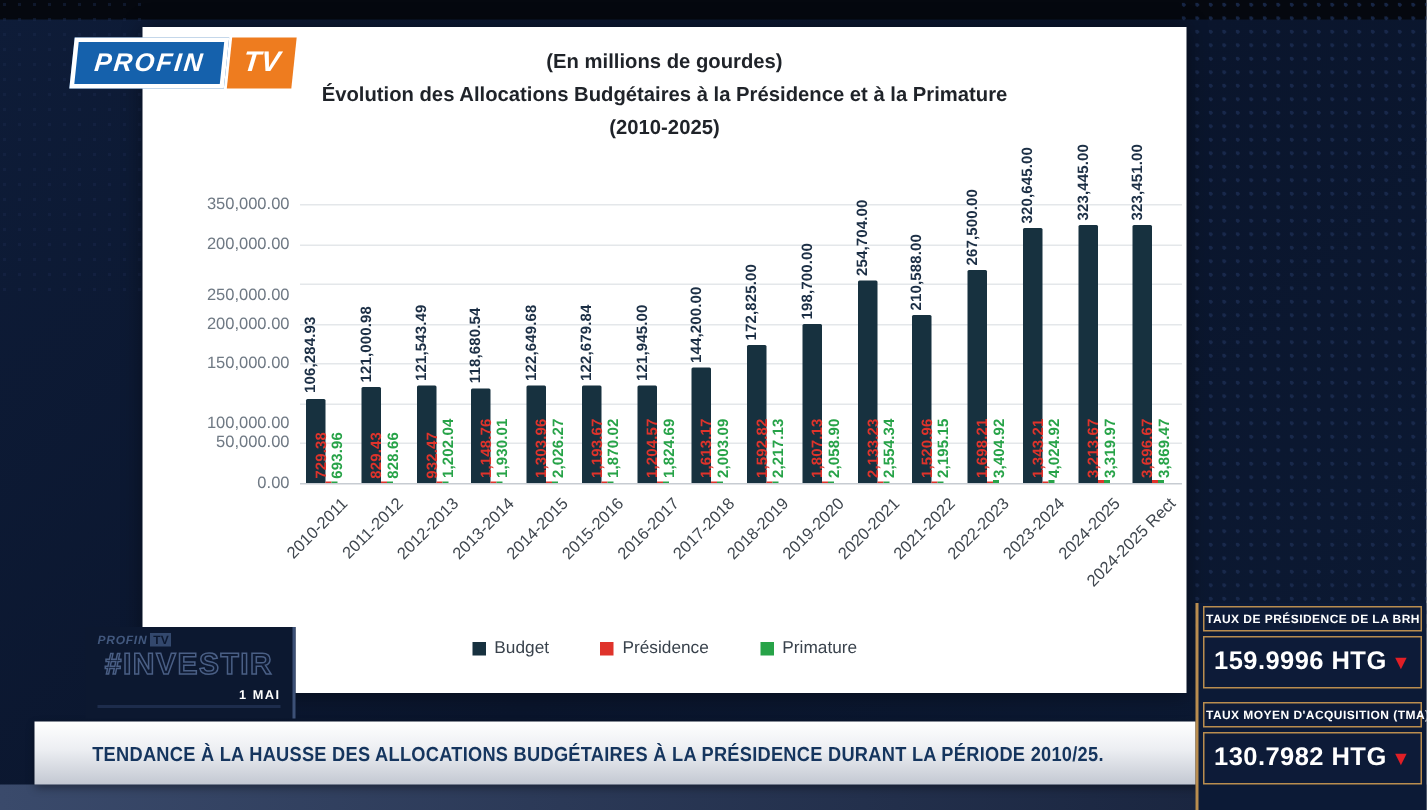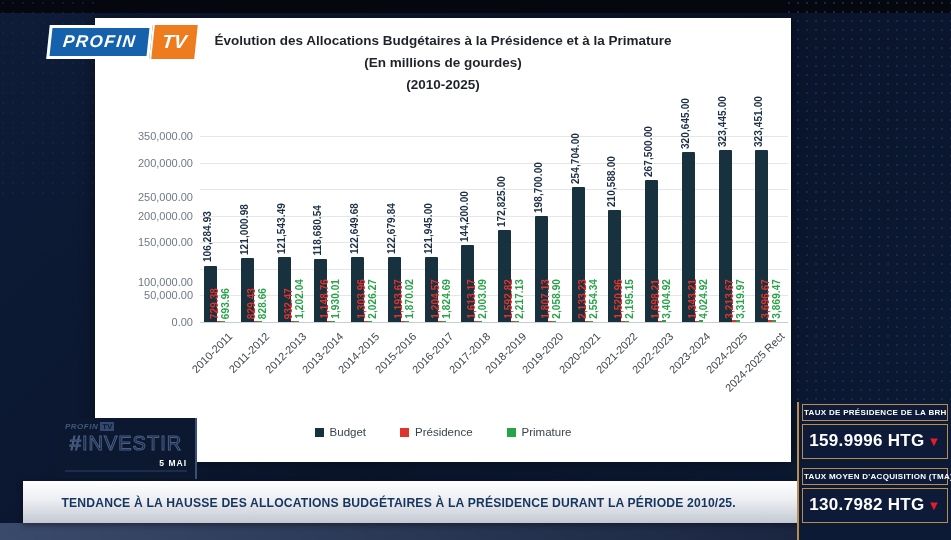--- a/index.html
+++ b/index.html
@@ -65,21 +65,21 @@
     background:#ee7c1f; color:#fff; font-weight:800; font-style:italic; font-size:19px;
     display:flex; align-items:center; padding:0 9px; margin-left:2px;
   }
 
   
   .badge { position:absolute; left:57px; top:418px; width:140px; height:61px; background:#0c1830; border-right:2px solid #3c5076; padding:4px 8px 0 8px; }
   .badge-logo { display:flex; gap:2px; align-items:center; }
   .badge-profin { color:#42587e; font-weight:800; font-style:italic; font-size:8px; letter-spacing:.5px; }
   .badge-tv { background:#33486d; color:#0c1830; font-weight:800; font-size:8px; padding:0 2px; }
   .badge-hash {
-    font-size:20px; font-weight:400; letter-spacing:1px; color:rgba(20,32,58,.25);
+    font-size:20px; font-weight:700; letter-spacing:1px; color:rgba(20,32,58,.25);
     -webkit-text-stroke:1px #4a5f85; margin-top:1px; text-align:center;
   }
   .badge-date { text-align:right; color:#fff; font-weight:700; font-size:8.5px; letter-spacing:1px; margin-top:3px; border-bottom:2px solid #1d2c4c; padding-bottom:2px; }
 
   
   .band {
     position:absolute; left:23px; top:481px; width:859px; height:42px;
     background:linear-gradient(180deg,#ffffff 0%,#eceef2 45%,#c3c8d2 100%);
     display:flex; align-items:center; justify-content:center;
     box-shadow:0 2px 6px rgba(0,0,0,.4);
@@ -105,22 +105,22 @@
 </style>
 </head>
 <body>
 
 <div class="top-strip"></div>
 <div class="texture"></div>
 <div class="texture-left"></div>
 
 <div class="card">
   <div class="chart-title">
+    <div>(En millions de gourdes)</div>
     <div>Évolution des Allocations Budgétaires à la Présidence et à la Primature</div>
-    <div>(En millions de gourdes)</div>
     <div>(2010-2025)</div>
   </div>
   <div class="plot-wrap" id="plot">
       <div class="gridline base" style="top: 186px;"></div>
       <div class="ylabel" style="top: 180px;">0.00</div>
       <div class="gridline" style="top: 159.429px;"></div>
       <div class="ylabel" style="top: 153.429px;">50,000.00</div>
       <div class="gridline" style="top: 132.857px;"></div>
       <div class="ylabel" style="top: 140px;">100,000.00</div>
       <div class="gridline" style="top: 106.286px;"></div>
@@ -304,21 +304,21 @@
 <div class="band">
   <div class="band-text">TENDANCE À LA HAUSSE DES ALLOCATIONS BUDGÉTAIRES À LA PRÉSIDENCE DURANT LA PÉRIODE 2010/25.</div>
 </div>
 
 <div class="badge">
   <div class="badge-logo">
     <span class="badge-profin">PROFIN</span>
     <span class="badge-tv">TV</span>
   </div>
   <div class="badge-hash">#INVESTIR</div>
-  <div class="badge-date">5 MAI</div>
+  <div class="badge-date">1 MAI</div>
 </div>
 
 <div class="rates">
   <div class="rate-label">TAUX DE PRÉSIDENCE DE LA BRH</div>
   <div class="rate-value">
     <span>159.9996 HTG</span><span class="arrow-down" style="color: rgb(224, 31, 38);">▼</span>
   </div>
   <div class="rate-gap"></div>
   <div class="rate-label">TAUX MOYEN D'ACQUISITION (TMA)</div>
   <div class="rate-value">

